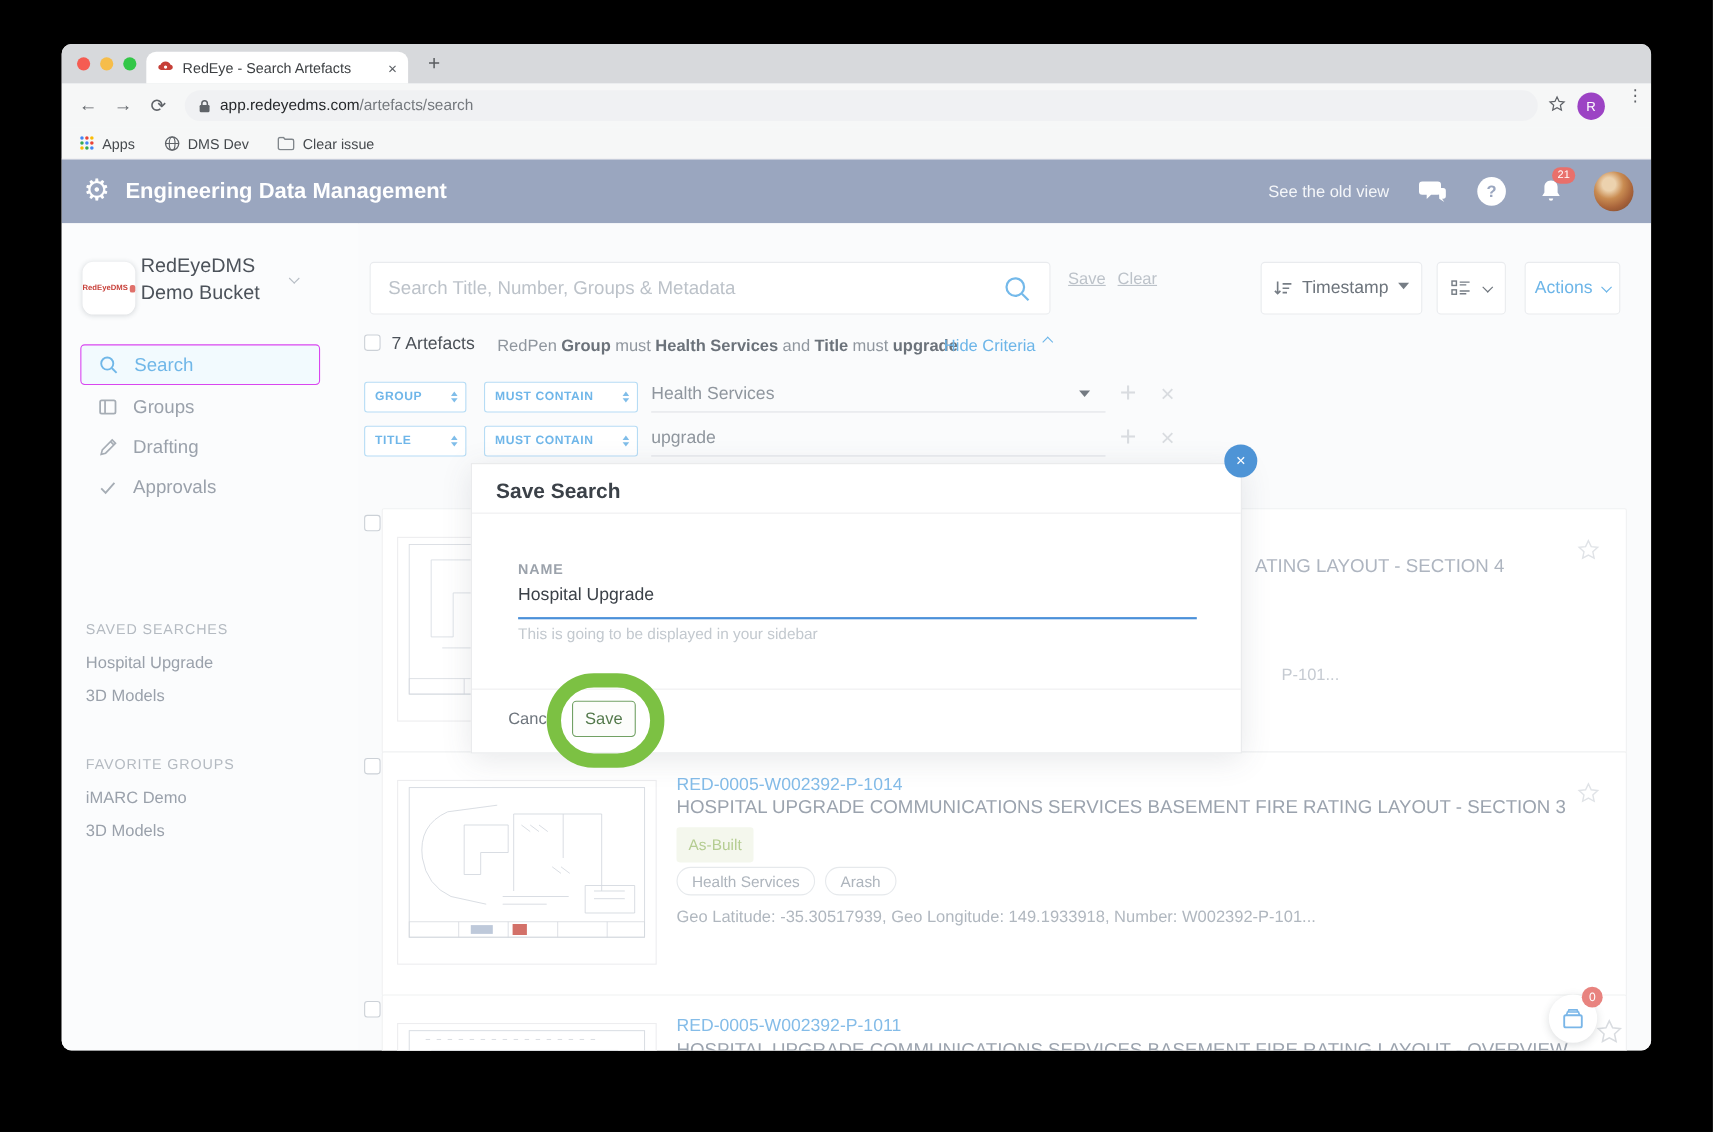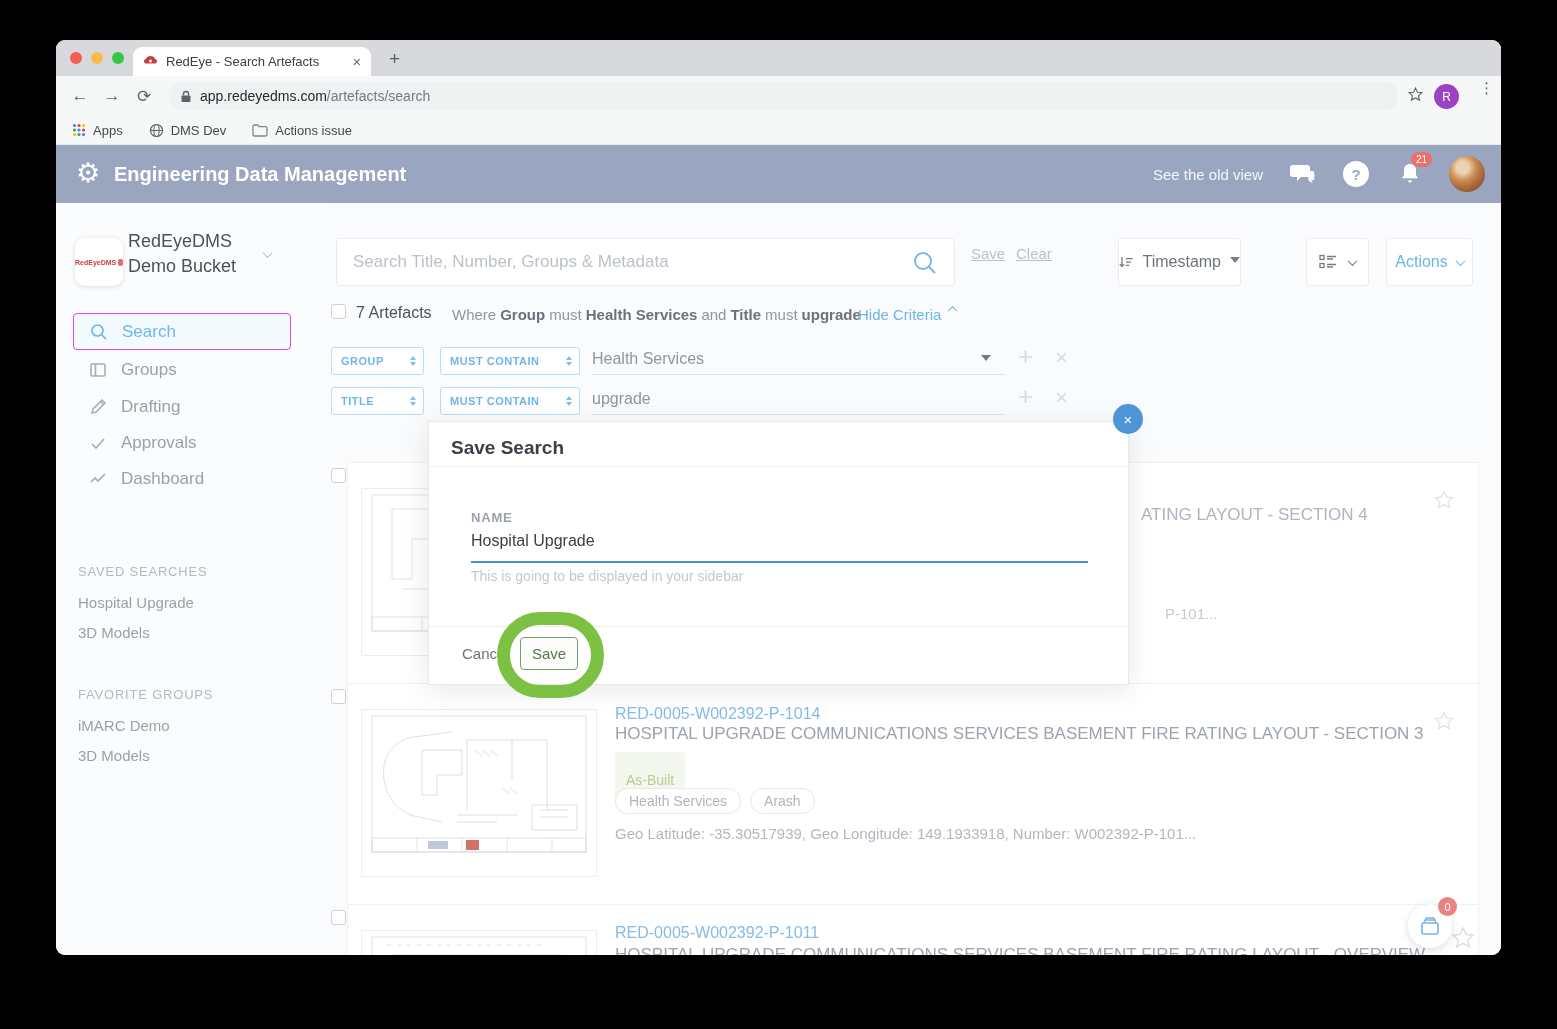--- a/index.html
+++ b/index.html
@@ -78,21 +78,21 @@
   .crt{position:absolute;width:0;height:0;border:5px solid transparent;border-top:6px solid #737a82}
   .plusi{position:absolute;font-size:26px;font-weight:300;color:#d9dce0}
   .xi{position:absolute;font-size:22px;color:#d9dce0}
 
   
   .card{position:absolute;left:21px;width:1132px;height:223px;background:#fff;border:1px solid #f0f1f2;border-radius:2px}
   .thumb{position:absolute;left:13px;top:25px;width:236px;height:168px;background:#fff;border:1px solid #ededef}
   .star{position:absolute;left:1085px;top:26px}
   .num{position:absolute;left:267px;font-size:16px;color:#84bce8}
   .cttl{position:absolute;left:267px;font-size:17px;color:#9ba3ae;white-space:nowrap}
-  .pill-status{position:absolute;left:267px;display:inline-block;background:#f4f7ed;color:#b5cd92;font-size:14px;padding:20px 11px;border-radius:3px}
+  .pill-status{position:absolute;left:267px;display:inline-block;background:#f4f7ed;color:#b5cd92;font-size:14px;padding:8px 11px;border-radius:3px}
   .tagrow{position:absolute;left:267px;display:flex;gap:9px}
   .tag{border:1px solid #e6e9ec;border-radius:13px;color:#aeb5bd;font-size:14px;padding:4px 13px;background:#fff}
   .cmeta{position:absolute;left:267px;font-size:15px;color:#b0b7bf}
   .frag1{position:absolute;left:793px;top:42px;font-size:17px;color:#aeb5c0;white-space:nowrap}
   .frag2{position:absolute;left:817px;top:142px;font-size:15px;color:#c6cbd2}
 
   
   .modal{position:absolute;left:102px;top:218px;width:701px;height:264px;background:#fff;border:1px solid #e8e9eb;box-shadow:0 5px 26px rgba(70,80,95,.13);z-index:30}
   .m-title{position:absolute;left:22px;top:15px;font-size:19px;font-weight:700;color:#3b4148}
   .m-div{position:absolute;left:0;right:0;height:1px;background:#eeeef0}
@@ -167,21 +167,21 @@
           <circle cx="8" cy="8" r="6.4" fill="none" stroke="#5f6368" stroke-width="1.3"></circle>
           <ellipse cx="8" cy="8" rx="2.8" ry="6.4" fill="none" stroke="#5f6368" stroke-width="1.1"></ellipse>
           <path d="M1.8 8h12.4" stroke="#5f6368" stroke-width="1.1"></path>
         </svg>
       <span>DMS Dev</span>
     </span>
     <span class="bm">
       <svg width="16" height="13" viewBox="0 0 16 13">
           <path d="M1 2.5C1 1.7 1.7 1 2.5 1h3.2l1.4 1.6h6.4c.8 0 1.5.7 1.5 1.5v6.4c0 .8-.7 1.5-1.5 1.5h-11C1.7 12 1 11.3 1 10.5z" fill="none" stroke="#80868b" stroke-width="1.3"></path>
         </svg>
-      <span>Actions issue</span>
+      <span>Clear issue</span>
     </span>
   </div>
 
   <div class="appheader">
     <span class="gear">⚙</span>
     <span class="apptitle">Engineering Data Management</span>
     <div class="hdr-right">
       <span class="oldview">See the old view</span>
       <span class="hicon">
         <svg width="28" height="24" viewBox="0 0 28 24">
@@ -231,26 +231,20 @@
           <path d="M11.5 3.5l3 3" stroke="#a6adb5" stroke-width="1.5"></path>
         </svg>
       <span>Drafting</span>
     </div>
     <div class="snav" style="top:221px">
       <svg width="18" height="18" viewBox="0 0 18 18">
           <path d="M3 10l4 4 8-9" fill="none" stroke="#a6adb5" stroke-width="1.7"></path>
         </svg>
       <span>Approvals</span>
     </div>
-    <div class="snav" style="top:257px">
-      <svg width="18" height="18" viewBox="0 0 18 18">
-          <path d="M2 12l4-4 3 3 7-7" fill="none" stroke="#a6adb5" stroke-width="1.7"></path>
-        </svg>
-      <span>Dashboard</span>
-    </div>
 
     <span class="sec-label" style="top:361px">SAVED SEARCHES</span>
     <span class="slink" style="top:391px">Hospital Upgrade</span>
     <span class="slink" style="top:421px">3D Models</span>
     <span class="sec-label" style="top:484px">FAVORITE GROUPS</span>
     <span class="slink" style="top:514px">iMARC Demo</span>
     <span class="slink" style="top:544px">3D Models</span>
   </div>
 
   <div class="main">
@@ -258,21 +252,21 @@
     <div class="searchfield">
       <input placeholder="Search Title, Number, Groups &amp; Metadata" style="">
       <svg class="sf-icon" width="26" height="26" viewBox="0 0 26 26">
           <circle cx="11" cy="11" r="8" fill="none" stroke="#74b9ea" stroke-width="2"></circle>
           <path d="M17 17l6 6" stroke="#74b9ea" stroke-width="2"></path>
         </svg>
     </div>
     <span class="ghost-link" style="left:645px">Save</span>
     <span class="ghost-link" style="left:690px">Clear</span>
 
-    <div class="tbtn" style="left:792px;width:123px">
+    <div class="tbtn" style="left:820px;width:147px">
       <svg width="17" height="15" viewBox="0 0 17 15">
           <path d="M3.5 1v11M1 9.5L3.5 12 6 9.5" fill="none" stroke="#767d85" stroke-width="1.5"></path>
           <path d="M8 3h8M8 7h6M8 11h4" stroke="#767d85" stroke-width="1.5"></path>
         </svg>
       <span>Timestamp</span>
       <span class="crt" style="position:static;border-top-color:#767d85"></span>
     </div>
     <div class="tbtn" style="left:980px;width:63px;gap:12px">
       <svg width="18" height="16" viewBox="0 0 18 16">
           <rect x="1" y="1.5" width="4" height="4" fill="none" stroke="#767d85" stroke-width="1.3"></rect>
@@ -282,21 +276,21 @@
       <span class="chv"></span>
     </div>
     <div class="tbtn" style="left:1060px;width:87px;color:#6cb5e8">
       <span>Actions</span>
       <span class="chv"></span>
     </div>
 
     <span class="ck" style="left:5px;top:101px"></span>
     <span class="count">7 Artefacts</span>
     <span class="where">
-      <span>Where</span>
+      <span>RedPen</span>
         <span class="b">Group</span>
         <span>must</span>
         <span class="b">Health Services</span>
         <span>and</span>
         <span class="b">Title</span>
         <span>must</span>
         <span class="b">upgrade</span>
     </span>
     <span class="hide-crit">
       <span>Hide Criteria</span>

